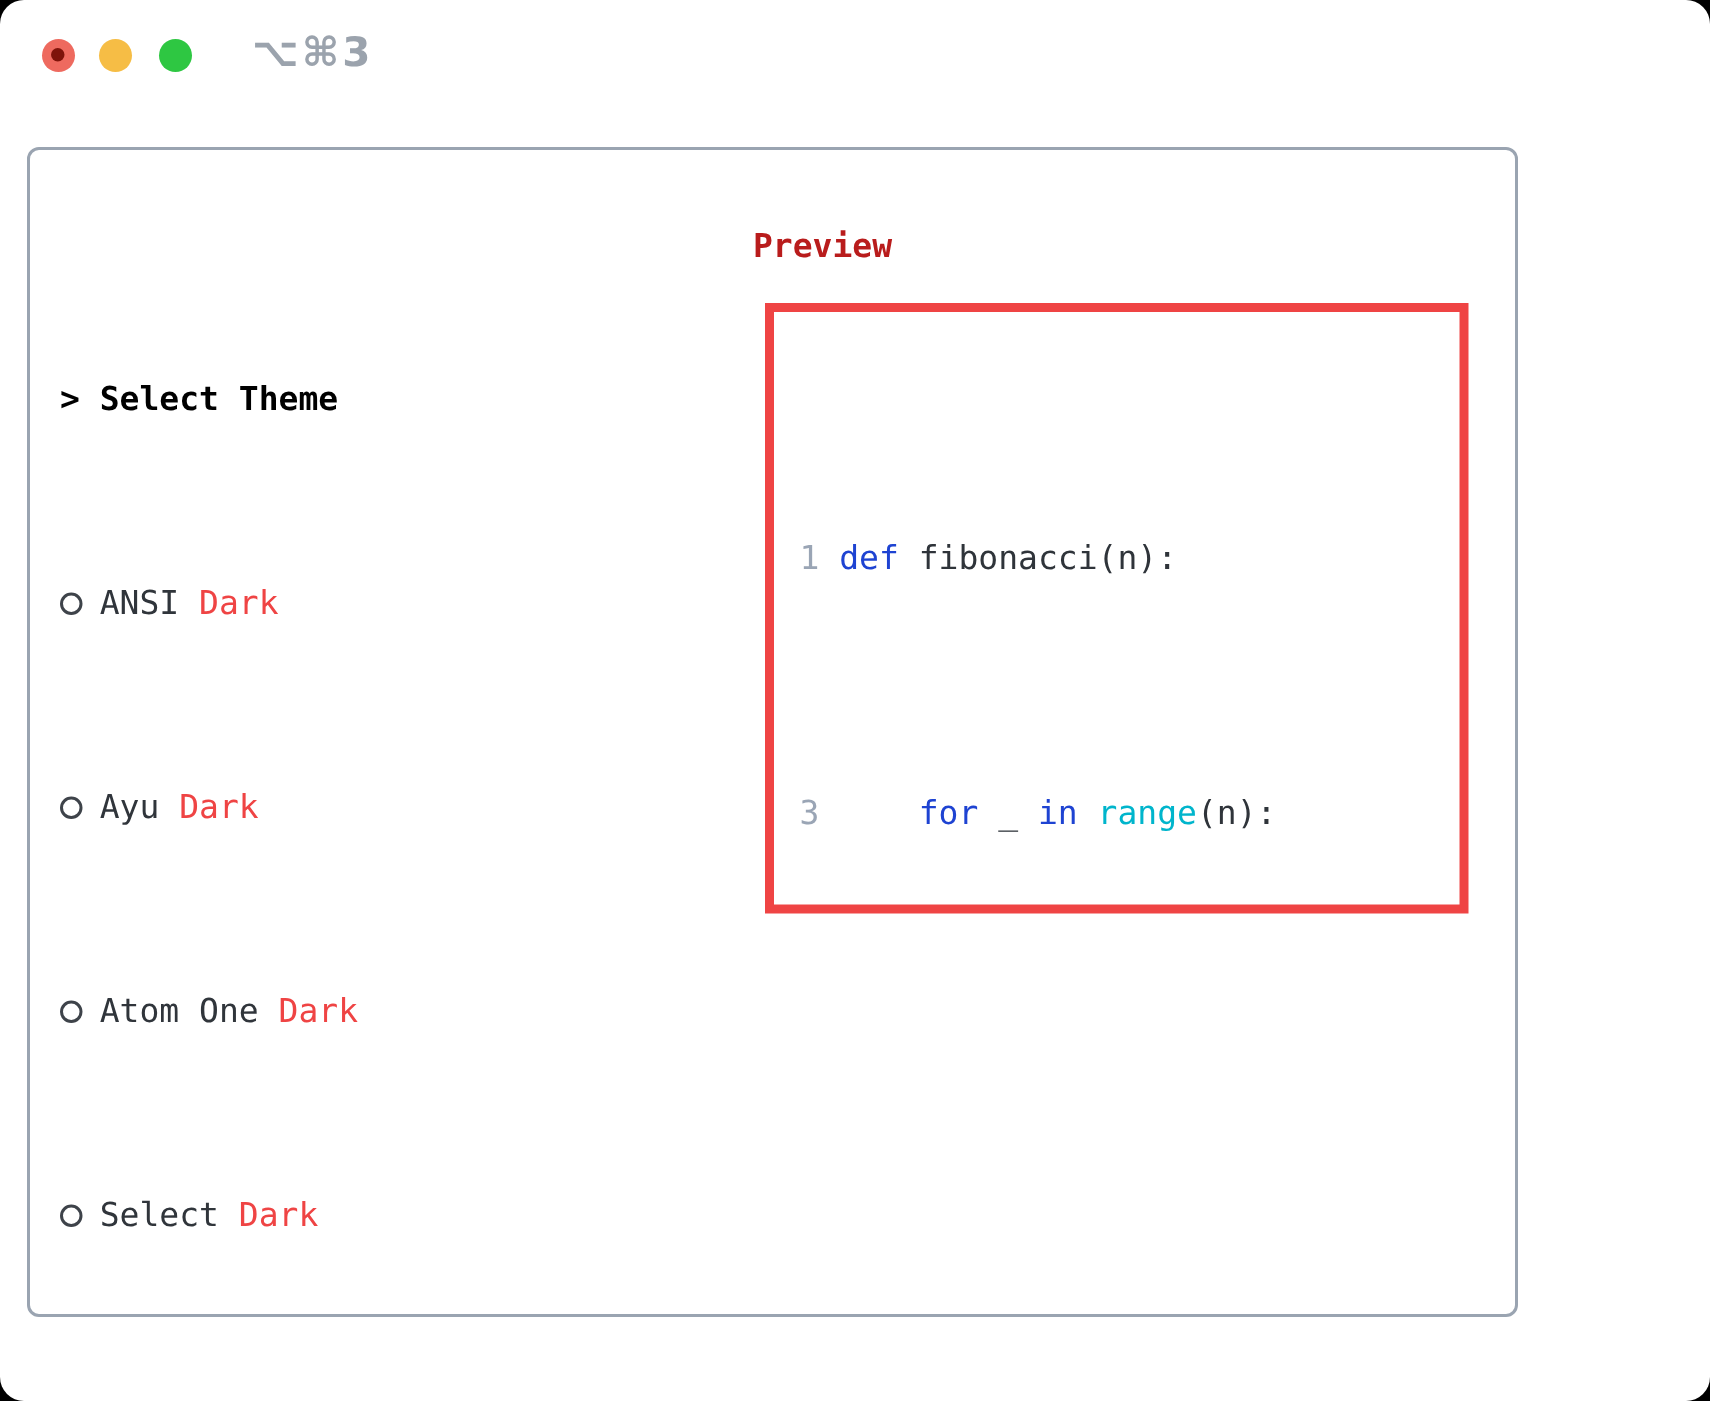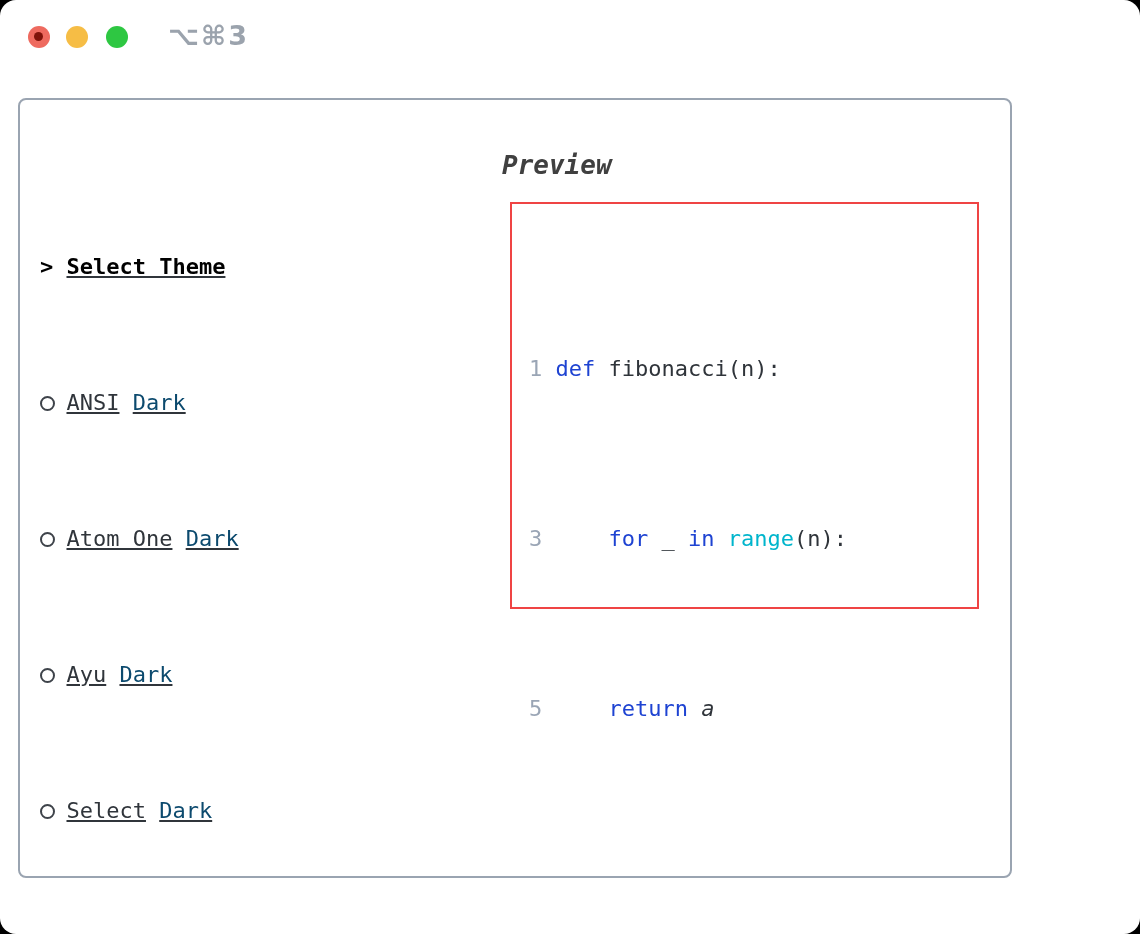--- a/index.html
+++ b/index.html
@@ -32,39 +32,39 @@
     position:absolute; left:18px; top:98px;
     width:994px; height:780px;
     border:2px solid #9aa4b1; border-radius:8px;
     background:#fff; box-sizing:border-box;
   }
   .leftpane {
     position:absolute; left:20px; top:48px;
     font-size:22px; line-height:34px;
     color:#30353b; white-space:pre;
   }
-  .row { height:34px;text-decoration:underline; }
+  .row { height:34px; }
   .mcell { display:inline-block; width:2ch; }
   .prompt { font-weight:bold; color:#000; }
   .htext { font-weight:bold; color:#000; }
   .circle {
     display:inline-block; width:15px; height:15px;
     border:2px solid #3e434a; border-radius:50%;
     box-sizing:border-box; vertical-align:-1px;
   }
-  .ttag { color:#0c4a6e; margin-left:1ch; }
+  .ttag { color:#ef4444; margin-left:1ch; }
   
   .preview-title {
     position:absolute; left:482px; top:48px;
-    font-size:26px; line-height:34px; font-weight:bold; color:#404040;font-style:italic;
+    font-size:22px; line-height:34px; font-weight:bold; color:#b91c1c;
   }
   .preview-box {
     position:absolute; left:490px; top:102px;
     width:469px; height:407px;
-    border:2px solid #ef4444; background:#fff; box-sizing:border-box;
+    border:6px solid #ef4444; background:#fff; box-sizing:border-box;
   }
   .codeblock {
     position:absolute; left:17px; top:46px;
     font-size:22px; line-height:34px;
     white-space:pre; color:#2f343a;
   }
   .cl { height:34px; }
   .ln2 { display:inline-block; width:2ch; color:#9aa5b5; }
   .kw  { color:#1e43d2; }
   .fn  { color:#00b5cc;margin-top:24px; }
@@ -84,23 +84,23 @@
   <span class="win-title">⌥⌘3</span>
 
   <div class="mainbox">
 
     <div class="leftpane">
 
       <div class="row"><span class="mcell prompt">&gt;</span><span class="htext">Select Theme</span></div>
 
       <div class="row"><span class="mcell"><span class="circle"></span></span><span class="tname">ANSI</span><span class="ttag">Dark</span></div>
 
+      <div class="row"><span class="mcell"><span class="circle"></span></span><span class="tname">Ayu</span><span class="ttag">Dark</span></div>
+
       <div class="row"><span class="mcell"><span class="circle"></span></span><span class="tname">Atom One</span><span class="ttag">Dark</span></div>
-
-      <div class="row"><span class="mcell"><span class="circle"></span></span><span class="tname">Ayu</span><span class="ttag">Dark</span></div>
 
       <div class="row"><span class="mcell"><span class="circle"></span></span><span class="tname">Select</span><span class="ttag">Dark</span></div>
 
       <div class="row"><span class="mcell"></span></div>
 
       
 
       
 
       
@@ -131,21 +131,20 @@
 
     <div class="preview-box">
       <div class="codeblock">
 
         <div class="cl"><span class="ln2">1</span><span class="kw">def</span><span> fibonacci(n):</span></div>
 
 
         <div class="cl"><span class="ln2">3</span><span>    </span><span class="kw">for</span><span> _ </span><span class="kw">in</span><span> </span><span class="fn">range</span><span>(n):</span></div>
 
 
-        <div class="cl"><span class="ln2">5</span><span>    </span><span class="kw">return</span><span> </span><span class="v">a</span></div>
 
         
 
         
 
         
 
         
 
       </div>

